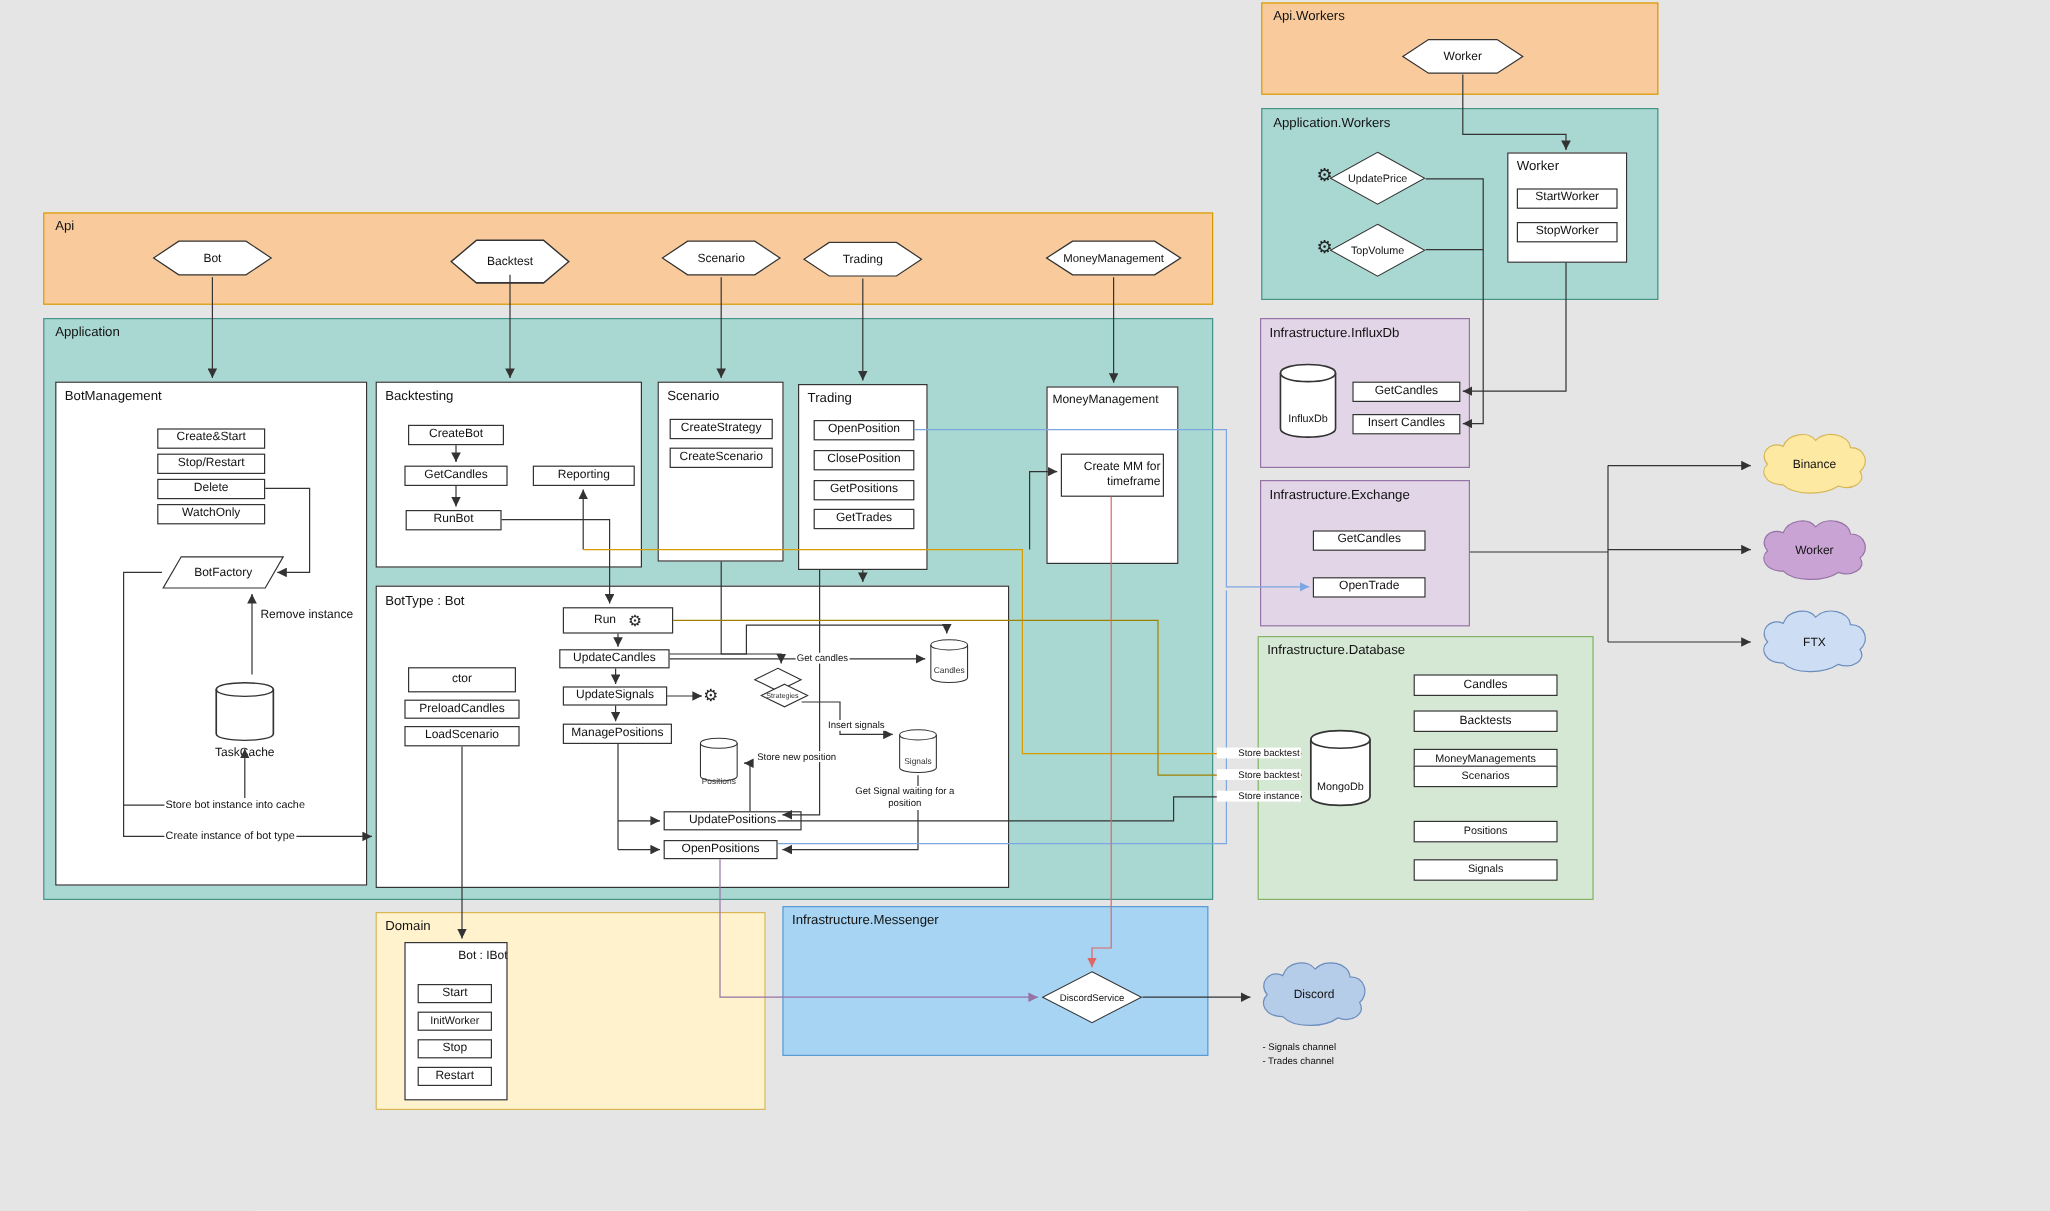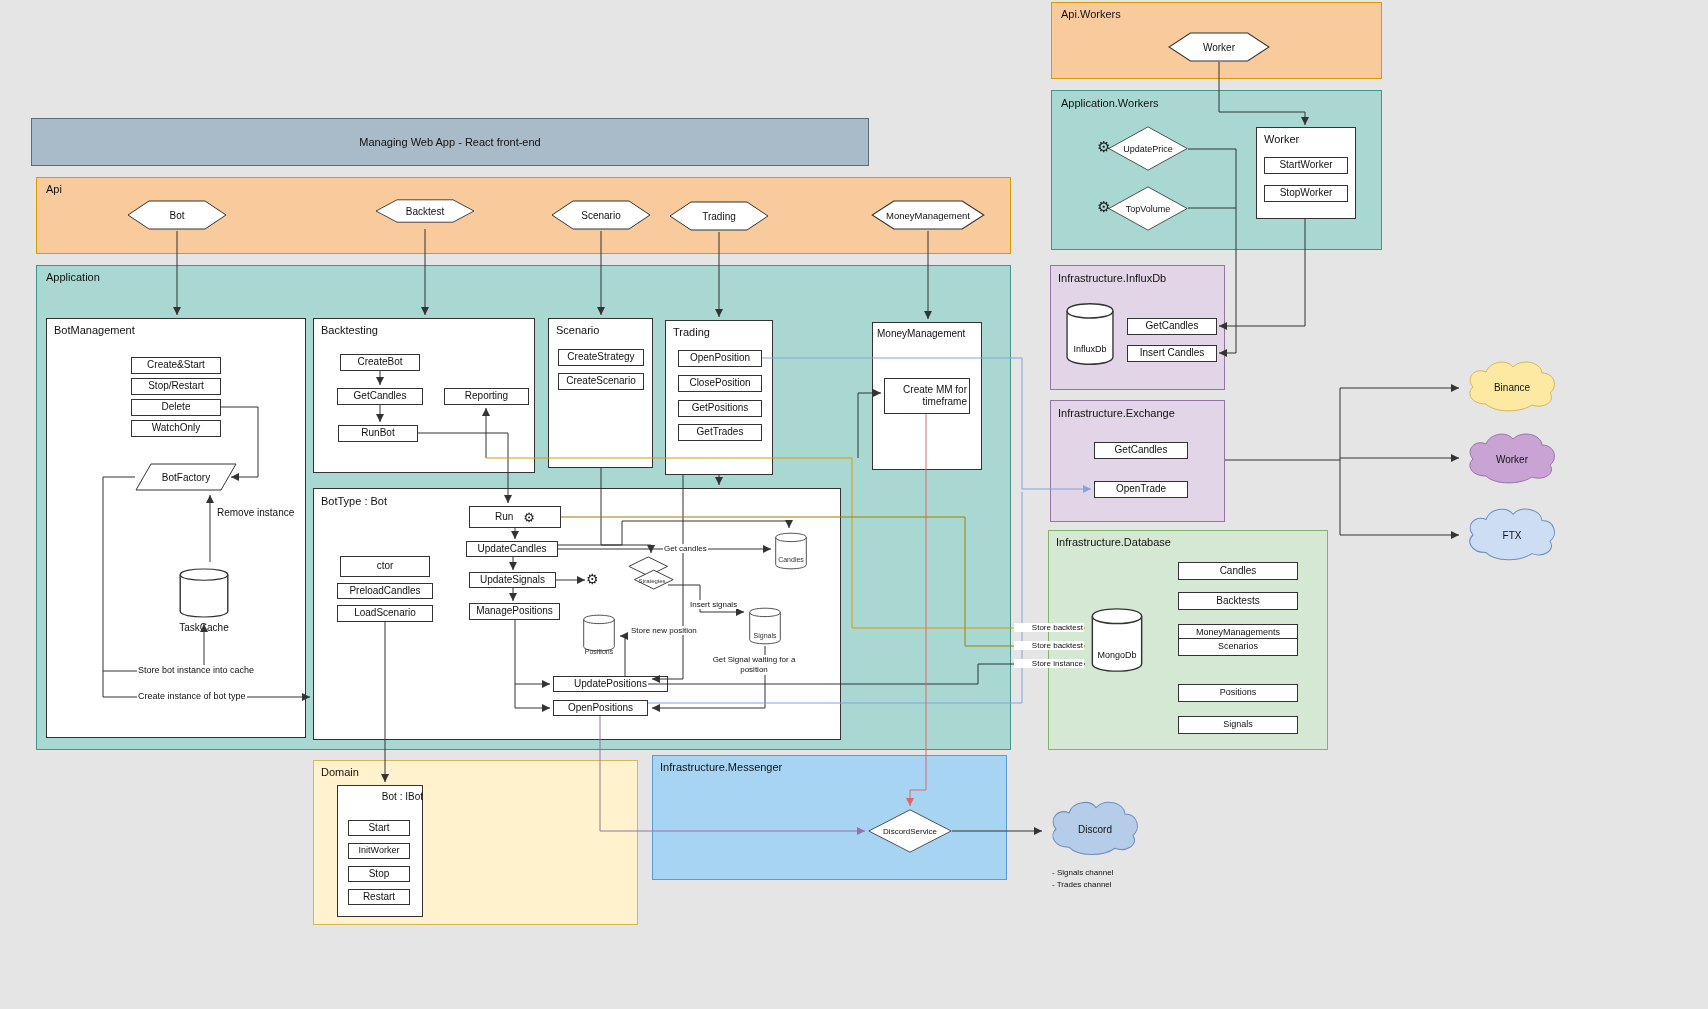--- a/index.html
+++ b/index.html
@@ -23,23 +23,20 @@
 <body>
 
 <div id="canvas">
 
   <div class="a gbox" style="left:1051px;top:2px;width:331px;height:77px;background:#f9cb9c;border-color:#d79b00"></div>
   <span class="a t" style="left:1061px;top:8px">Api.Workers</span>
 
   <div class="a gbox" style="left:1051px;top:90px;width:331px;height:160px;background:#a9d8d3;border-color:#459489"></div>
   <span class="a t" style="left:1061px;top:97px">Application.Workers</span>
 
-  <div class="a gbox" style="left:31px;top:118px;width:838px;height:48px;background:#a9bac8;border-color:#5a6b7a;display:flex;align-items:center;justify-content:center">
-    <span class="t">Managing Web App - React front-end</span>
-  </div>
 
   <div class="a gbox" style="left:36px;top:177px;width:975px;height:77px;background:#f9cb9c;border-color:#d79b00"></div>
   <span class="a t" style="left:46px;top:183px">Api</span>
 
   <div class="a gbox" style="left:36px;top:265px;width:975px;height:485px;background:#a9d8d3;border-color:#459489"></div>
   <span class="a t" style="left:46px;top:271px">Application</span>
 
   <div class="a gbox" style="left:1050px;top:265px;width:175px;height:125px;background:#e1d5e7;border-color:#9673a6"></div>
   <span class="a t" style="left:1058px;top:272px">Infrastructure.InfluxDb</span>
 
@@ -78,21 +75,21 @@
 
   <div class="a wbox" style="left:337px;top:785px;width:86px;height:132px"></div>
   <span class="a t" style="left:337px;top:791px;width:86px;text-align:right;font-size:10px">Bot : IBot</span>
 
   <div class="a shape" style="left:127px;top:200px;width:100px;height:30px">
     <svg viewBox="0 0 100 30" preserveAspectRatio="none">
         <polygon points="22,1 78,1 99,15 78,29 22,29 1,15" fill="#fff" stroke="#333"></polygon>
       </svg>
     <span class="ctr">Bot</span>
   </div>
-  <div class="a shape" style="left:375px;top:199px;width:100px;height:24px">
+  <div class="a shape" style="left:375px;top:199px;width:100px;height:38px">
     <svg viewBox="0 0 100 30" preserveAspectRatio="none">
         <polygon points="22,1 78,1 99,15 78,29 22,29 1,15" fill="#fff" stroke="#333"></polygon>
       </svg>
     <span class="ctr">Backtest</span>
   </div>
   <div class="a shape" style="left:551px;top:200px;width:100px;height:30px">
     <svg viewBox="0 0 100 30" preserveAspectRatio="none">
         <polygon points="22,1 78,1 99,15 78,29 22,29 1,15" fill="#fff" stroke="#333"></polygon>
       </svg>
     <span class="ctr">Scenario</span>

